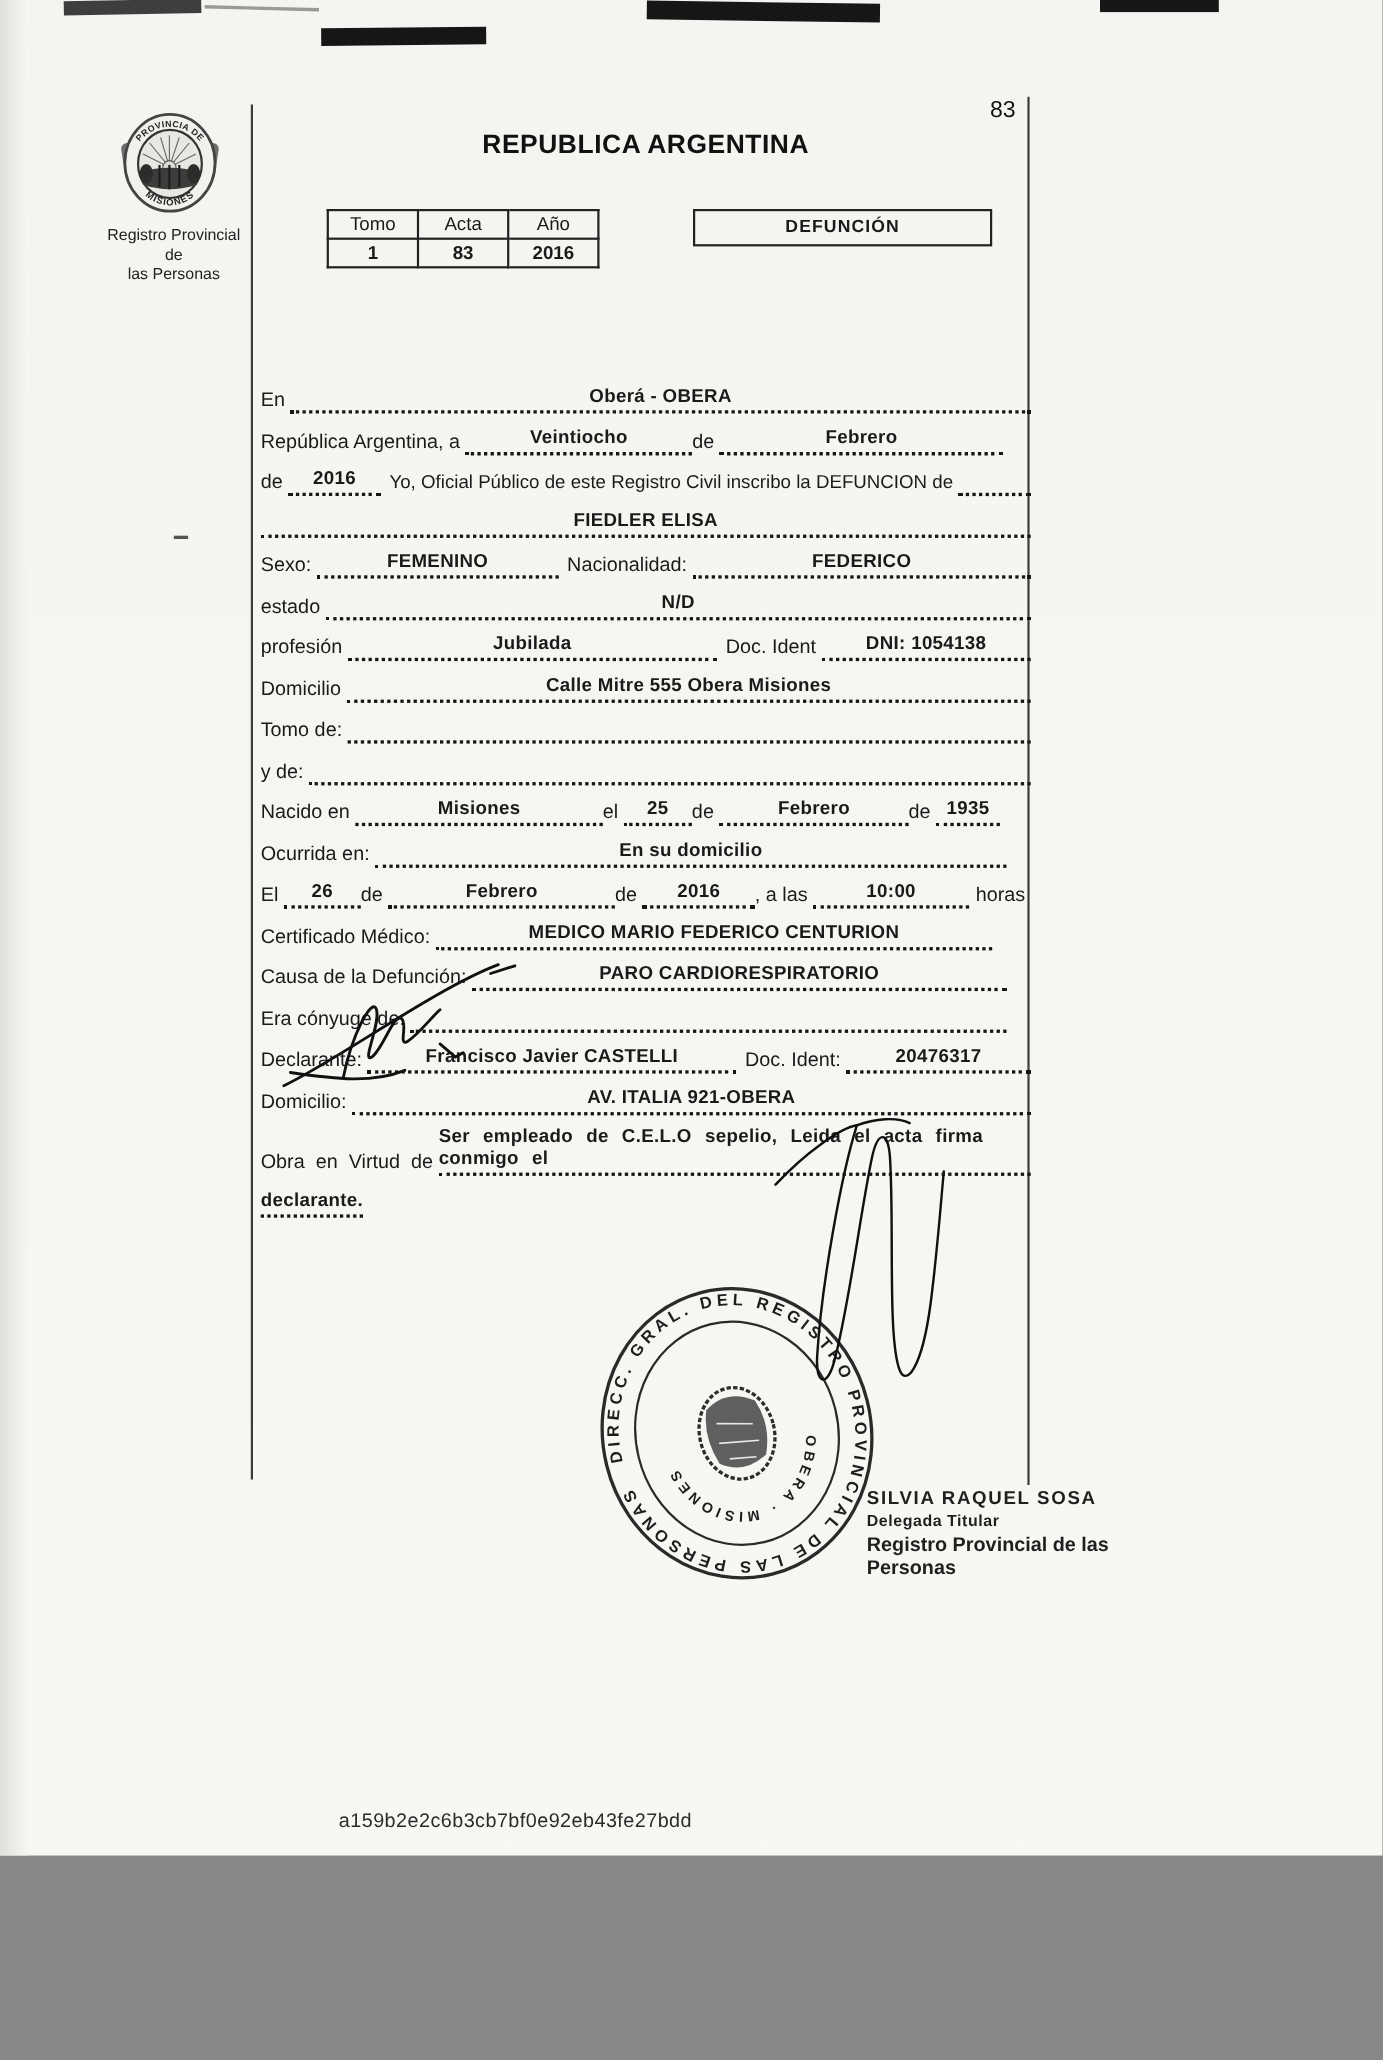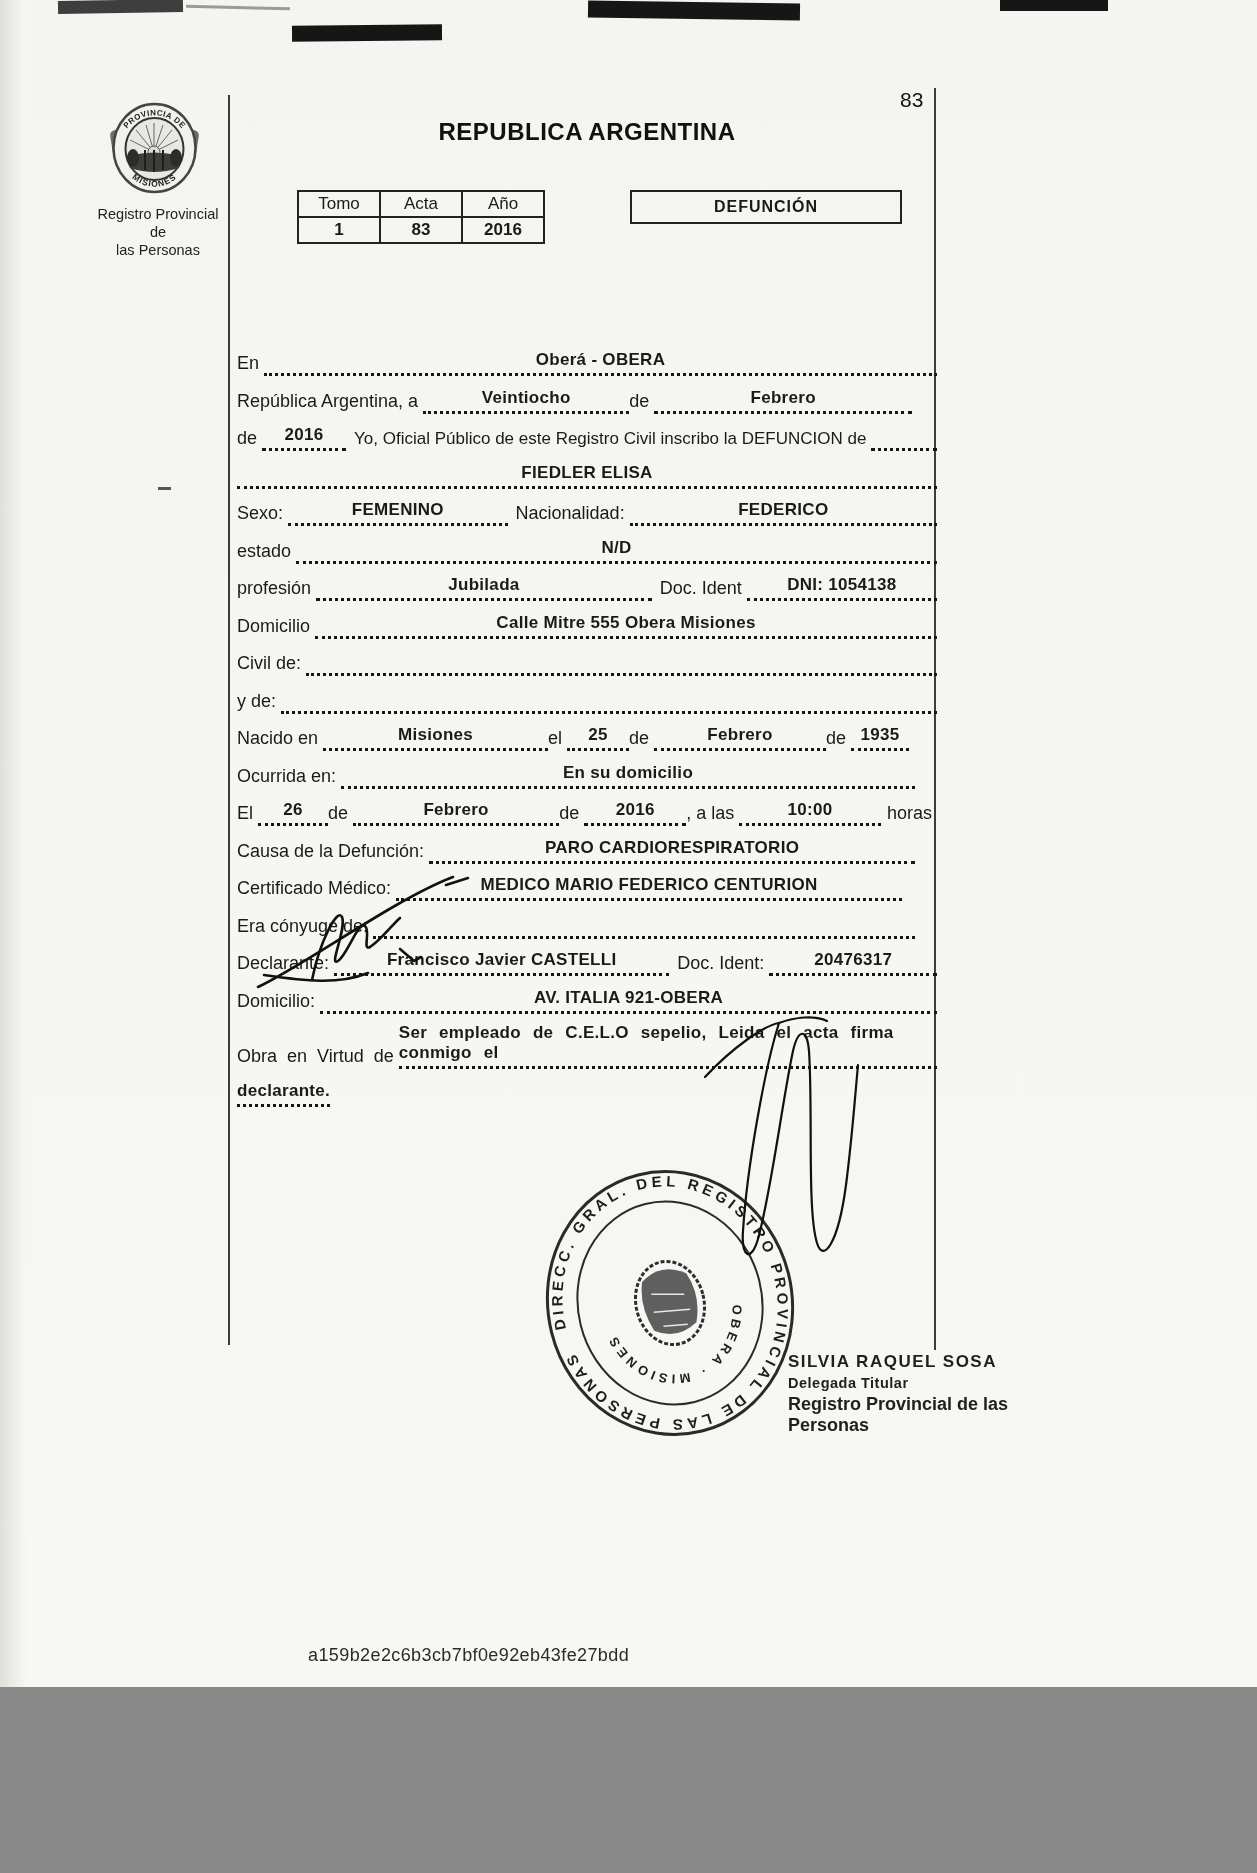--- a/index.html
+++ b/index.html
@@ -162,21 +162,21 @@
       <span class="lbl" style="padding-left:8px;">Doc. Ident</span>
       <span class="dots val" style="flex:0.85;">DNI: 1054138</span>
     </div>
 
     <div class="row">
       <span class="lbl">Domicilio</span>
       <span class="dots fill val">Calle Mitre 555 Obera Misiones</span>
     </div>
 
     <div class="row">
-      <span class="lbl">Civil de:</span>
+      <span class="lbl">Tomo de:</span>
       <span class="dots fill"></span>
     </div>
 
     <div class="row">
       <span class="lbl">y de:</span>
       <span class="dots fill"></span>
     </div>
 
     <div class="row" style="padding-right:28px;">
       <span class="lbl">Nacido en</span>
@@ -199,28 +199,28 @@
       <span class="dots val" style="flex:0 0 70px;">26</span>
       <span class="lbl">de</span>
       <span class="dots val" style="flex:1.6;">Febrero</span>
       <span class="lbl">de</span>
       <span class="dots val" style="flex:0 0 102px;">2016</span>
       <span class="lbl">, a las</span>
       <span class="dots val" style="flex:1.1;">10:00</span>
       <span class="lbl" style="padding-left:6px;">horas</span>
     </div>
 
+    <div class="row" style="padding-right:35px;">
+      <span class="lbl">Certificado Médico:</span>
+      <span class="dots fill val">MEDICO MARIO FEDERICO CENTURION</span>
+    </div>
+
     <div class="row" style="padding-right:22px;">
       <span class="lbl">Causa de la Defunción:</span>
       <span class="dots fill val">PARO CARDIORESPIRATORIO</span>
-    </div>
-
-    <div class="row" style="padding-right:35px;">
-      <span class="lbl">Certificado Médico:</span>
-      <span class="dots fill val">MEDICO MARIO FEDERICO CENTURION</span>
     </div>
 
     <div class="row" style="padding-right:22px;">
       <span class="lbl">Era cónyuge de:</span>
       <span class="dots fill"></span>
     </div>
 
     <div class="row">
       <span class="lbl">Declarante:</span>
       <span class="dots val" style="flex:1.9;">Francisco Javier CASTELLI</span>

